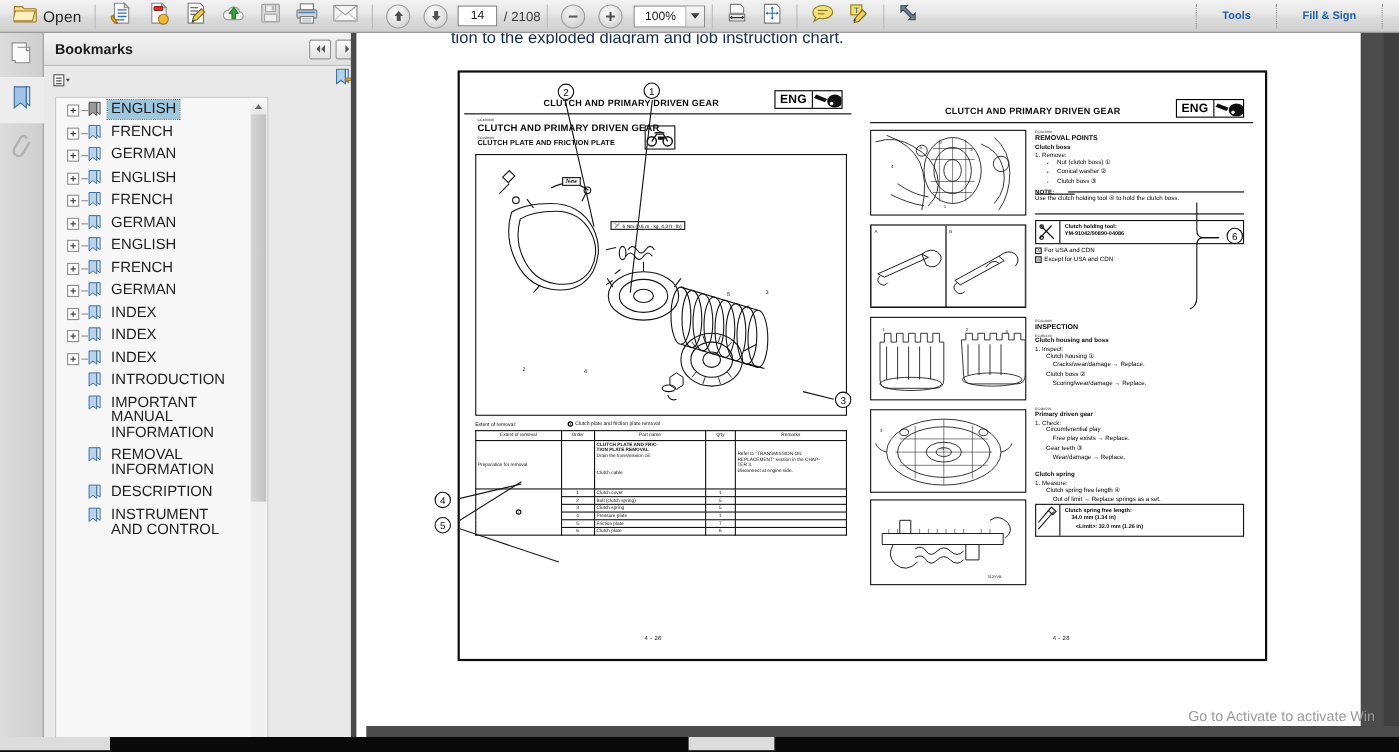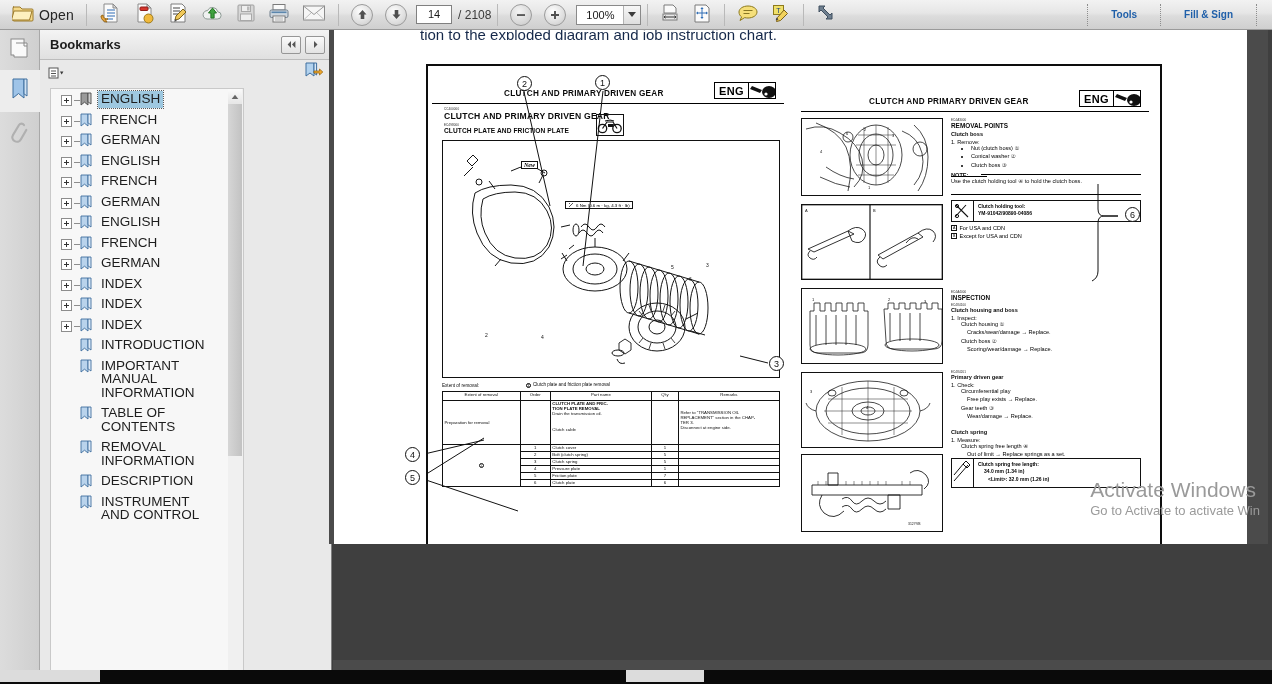--- a/index.html
+++ b/index.html
@@ -121,21 +121,21 @@
   .bm-text {
     font-size: 13.5px; color: #1d1d1d; line-height: 1.0;
     padding: 1px 3px 2px 3px; max-width: 124px; word-wrap: break-word;
   }
   .bm-row.selected .bm-text {
     background: #9ec8e0; outline: 1px dotted #5a5a5a;
   }
 
   
   .docview {
-    position: absolute; left: 329px; top: 30px; width: 939px; height: 514px;
+    position: absolute; left: 319px; top: 30px; width: 939px; height: 654px;
     background: #4b4b4b; overflow: hidden;
   }
   .docpaper {
     position: absolute; left: 5px; top: 0px; width: 913px; height: 645px;
     background: #ffffff;
   }
   .cutoff-line {
     position: absolute; left: 86px; top: -4px; width: 520px;
     font-size: 15px; color: #15284a; white-space: nowrap; overflow: hidden;
     height: 14px;
@@ -605,29 +605,20 @@
           <span class="bm-text">INTRODUCTION</span>
         </div>
         <div class="bm-row">
           <div class="bm-plus none"></div>
           <div class="bm-connector hidden"></div>
           <span class="bm-icon"><svg width="13" height="15" viewBox="0 0 13 15">
               <path d="M1 1 h7 v12 l-3.5 -2.8 L1 13z" fill="#b9d3ec" stroke="#3e6e9e" stroke-width=".9"></path>
               <path d="M8 1 h3 v11 l-3 -2.2z" fill="#dce9f6" stroke="#3e6e9e" stroke-width=".9"></path>
             </svg></span>
           <span class="bm-text">IMPORTANT MANUAL INFORMATION</span>
-        </div>
-        <div class="bm-row">
-          <div class="bm-plus none"></div>
-          <div class="bm-connector hidden"></div>
-          <span class="bm-icon"><svg width="13" height="15" viewBox="0 0 13 15">
-              <path d="M1 1 h7 v12 l-3.5 -2.8 L1 13z" fill="#b9d3ec" stroke="#3e6e9e" stroke-width=".9"></path>
-              <path d="M8 1 h3 v11 l-3 -2.2z" fill="#dce9f6" stroke="#3e6e9e" stroke-width=".9"></path>
-            </svg></span>
-          <span class="bm-text">TABLE OF CONTENTS</span>
         </div>
         <div class="bm-row">
           <div class="bm-plus none"></div>
           <div class="bm-connector hidden"></div>
           <span class="bm-icon"><svg width="13" height="15" viewBox="0 0 13 15">
               <path d="M1 1 h7 v12 l-3.5 -2.8 L1 13z" fill="#b9d3ec" stroke="#3e6e9e" stroke-width=".9"></path>
               <path d="M8 1 h3 v11 l-3 -2.2z" fill="#dce9f6" stroke="#3e6e9e" stroke-width=".9"></path>
             </svg></span>
           <span class="bm-text">REMOVAL INFORMATION</span>
         </div>
@@ -1071,21 +1062,20 @@
             <path d="M-8 412 L90 445"></path>
             <path d="M690 150 L676 150 Q670 150 670 143 L670 118"></path>
             <path d="M690 150 L676 150 Q670 150 670 157 L670 205 Q670 212 664 215"></path>
           </g>
         </svg>
 
       </div>
     </div>
 
     <div class="watermark">
-      <div class="wm-1">Activate Windows</div>
       <div class="wm-2">Go to Activate to activate Win</div>
     </div>
   </div>
 
   <div class="doc-hscroll"></div>
   <div class="bottom-bar"></div>
   <div class="bottom-chunk" style="left:0; width:100px;"></div>
   <div class="bottom-chunk" style="left:626px; width:78px;"></div>
 
 </div>

